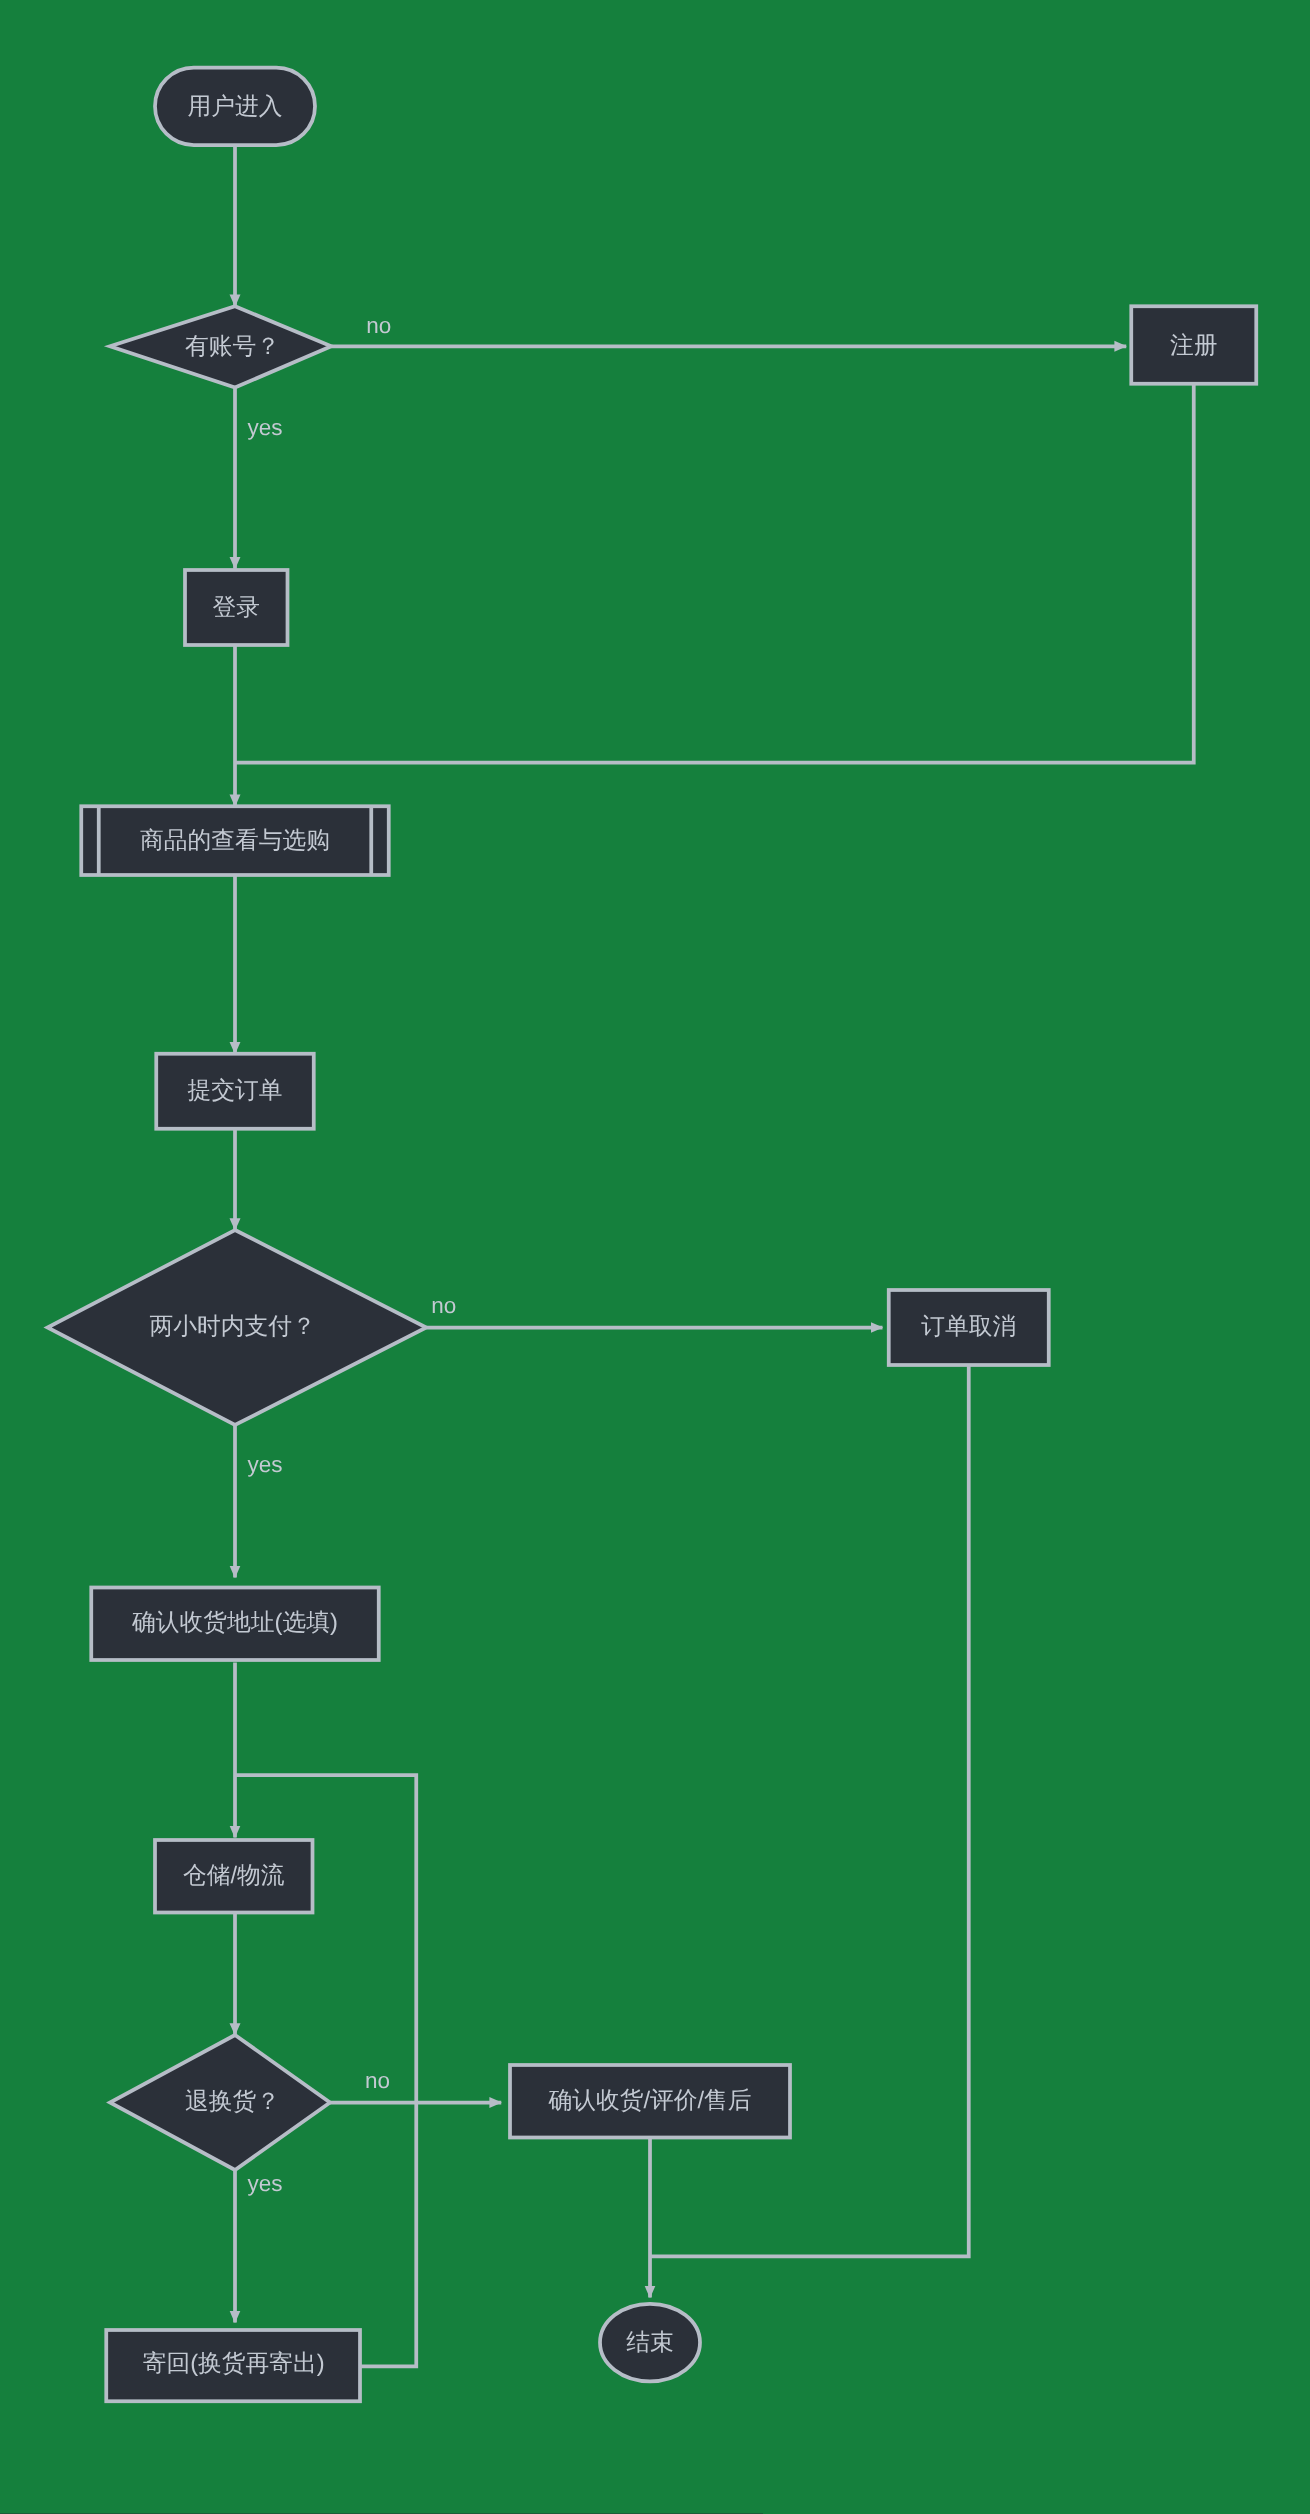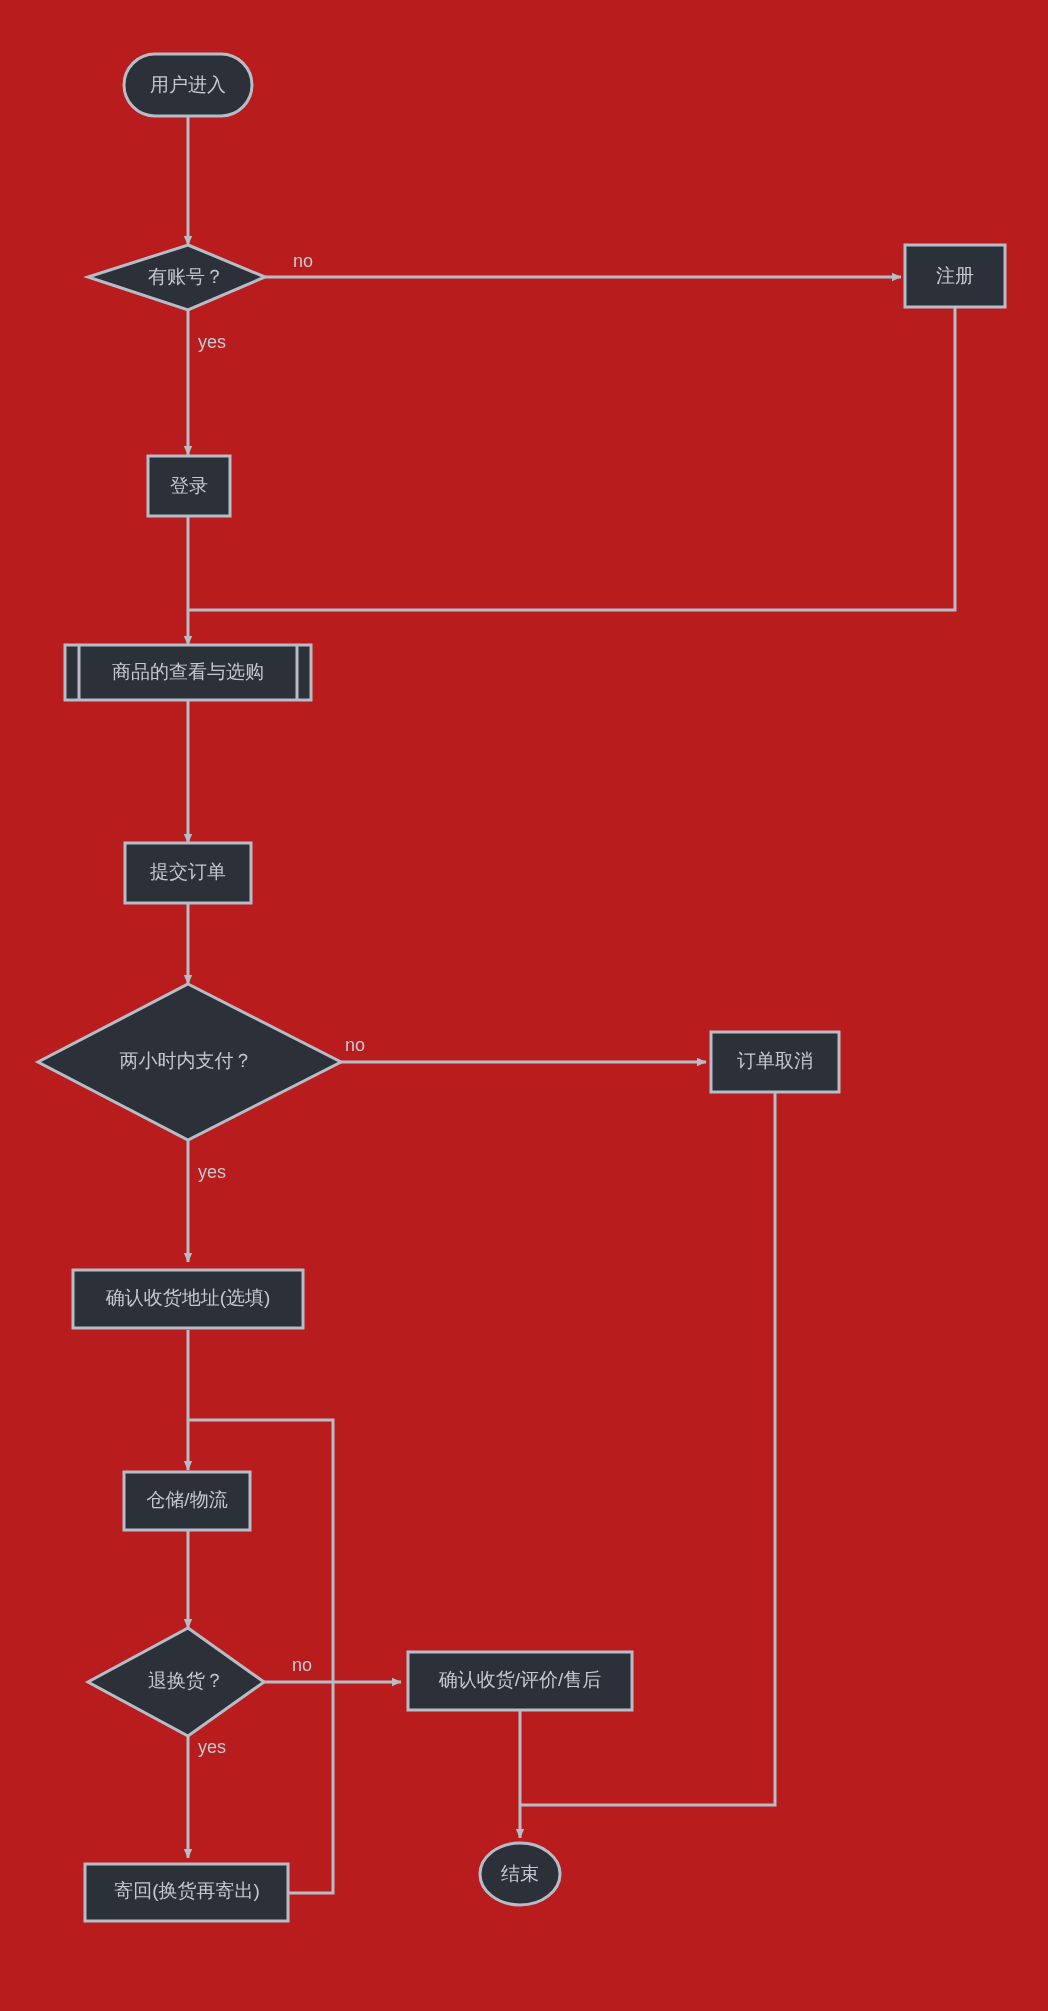--- a/index.html
+++ b/index.html
@@ -10,21 +10,21 @@
   body {
     width: 1048px;
     height: 2011px;
     overflow: hidden;
     font-family: "Liberation Sans", "DejaVu Sans", sans-serif;
   }
   #flow-canvas {
     position: relative;
     width: 1048px;
     height: 2011px;
-    background: #b91c1c;
+    background: #15803d;
   }
   svg#flow-svg {
     position: absolute;
     top: 0;
     left: 0;
     width: 1048px;
     height: 2011px;
     display: block;
   }
   .edge {

